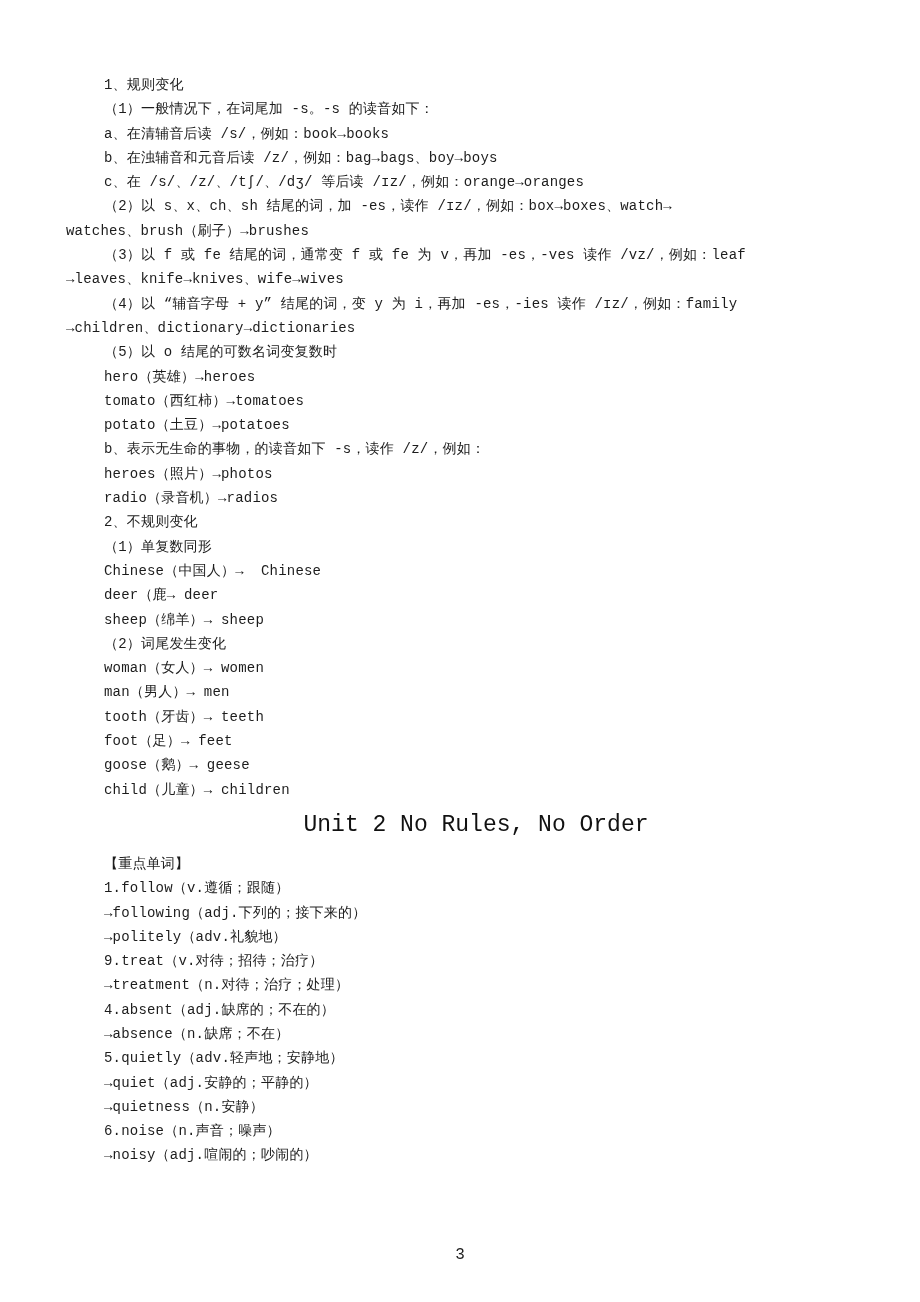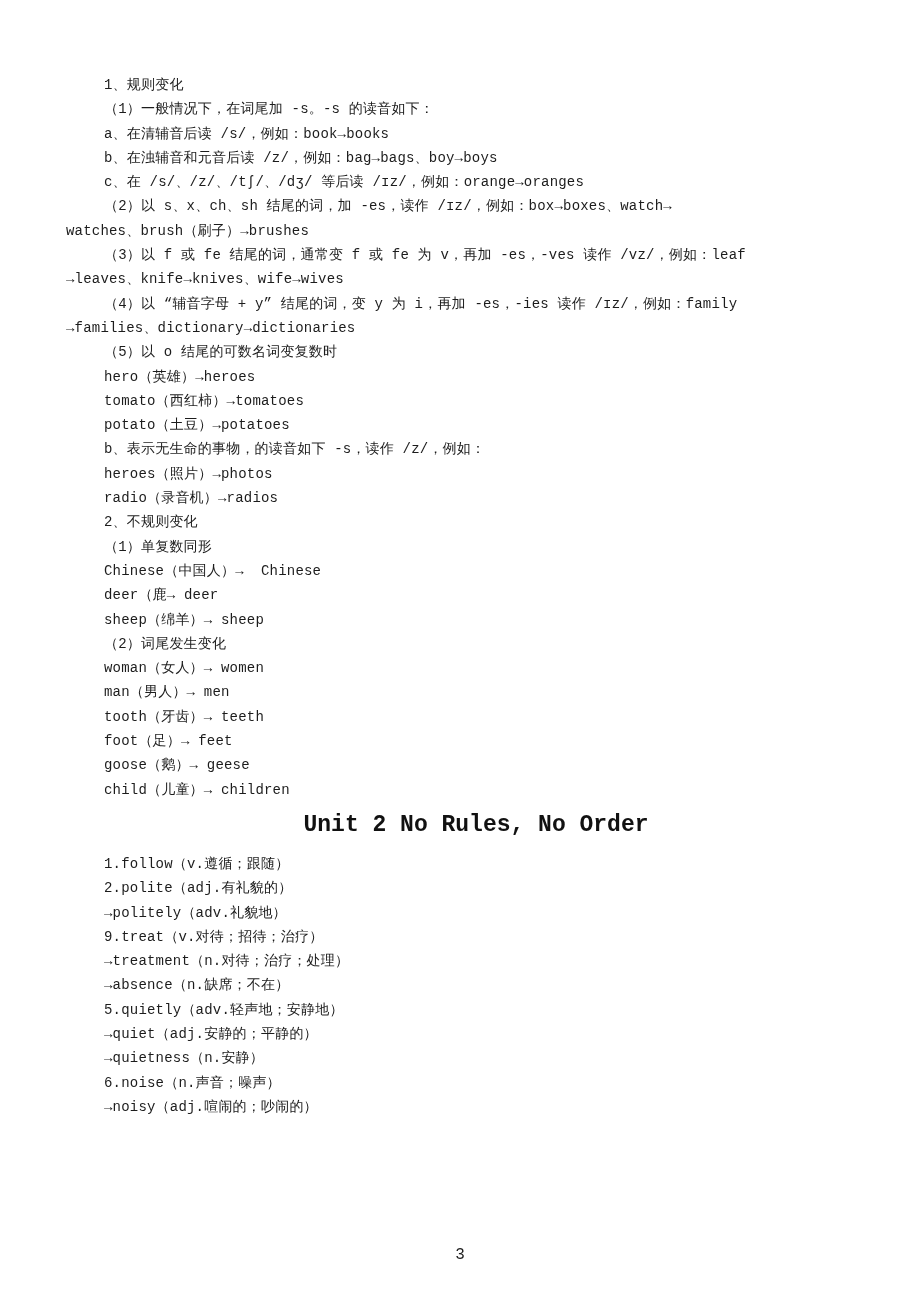--- a/index.html
+++ b/index.html
@@ -22,21 +22,21 @@
     font-size: 14px;
     line-height: 24.3px;
     white-space: pre;
     letter-spacing: 0.2px;
   }
   .section .line.indent {
     padding-left: 38px;
   }
   .unit-heading {
     font-size: 23px;
-    font-weight: bold;
+    font-weight: normal;
     text-align: center;
     margin: 8px 0 12px 0;
     line-height: 30px;
     white-space: pre;
     color: #111111;
   }
   .page-number {
     position: absolute;
     bottom: 38px;
     left: 0;
@@ -54,21 +54,21 @@
       <div class="line indent">1、规则变化</div>
       <div class="line indent">（1）一般情况下，在词尾加 -s。-s 的读音如下：</div>
       <div class="line indent">a、在清辅音后读 /s/，例如：book→books</div>
       <div class="line indent">b、在浊辅音和元音后读 /z/，例如：bag→bags、boy→boys</div>
       <div class="line indent">c、在 /s/、/z/、/tʃ/、/dʒ/ 等后读 /ɪz/，例如：orange→oranges</div>
       <div class="line indent">（2）以 s、x、ch、sh 结尾的词，加 -es，读作 /ɪz/，例如：box→boxes、watch→</div>
       <div class="line">watches、brush（刷子）→brushes</div>
       <div class="line indent">（3）以 f 或 fe 结尾的词，通常变 f 或 fe 为 v，再加 -es，-ves 读作 /vz/，例如：leaf</div>
       <div class="line">→leaves、knife→knives、wife→wives</div>
       <div class="line indent">（4）以 “辅音字母 + y” 结尾的词，变 y 为 i，再加 -es，-ies 读作 /ɪz/，例如：family</div>
-      <div class="line">→families、dictionary→dictionaries</div>
+      <div class="line">→children、dictionary→dictionaries</div>
       <div class="line indent">（5）以 o 结尾的可数名词变复数时</div>
       <div class="line indent">hero（英雄）→heroes</div>
       <div class="line indent">tomato（西红柿）→tomatoes</div>
       <div class="line indent">potato（土豆）→potatoes</div>
       <div class="line indent">b、表示无生命的事物，的读音如下 -s，读作 /z/，例如：</div>
       <div class="line indent">heroes（照片）→photos</div>
       <div class="line indent">radio（录音机）→radios</div>
       <div class="line indent">2、不规则变化</div>
       <div class="line indent">（1）单复数同形</div>
       <div class="line indent">Chinese（中国人）→  Chinese</div>
@@ -77,25 +77,27 @@
       <div class="line indent">（2）词尾发生变化</div>
       <div class="line indent">woman（女人）→ women</div>
       <div class="line indent">man（男人）→ men</div>
       <div class="line indent">tooth（牙齿）→ teeth</div>
       <div class="line indent">foot（足）→ feet</div>
       <div class="line indent">goose（鹅）→ geese</div>
       <div class="line indent">child（儿童）→ children</div>
     </div>
   <div class="unit-heading">Unit 2 No Rules, No Order</div>
   <div class="section" id="key-words-section">
+      <div class="line indent">【重点单词】</div>
       <div class="line indent">1.follow（v.遵循；跟随）</div>
-      <div class="line indent">2.polite（adj.有礼貌的）</div>
+      <div class="line indent">→following（adj.下列的；接下来的）</div>
       <div class="line indent">→politely（adv.礼貌地）</div>
       <div class="line indent">9.treat（v.对待；招待；治疗）</div>
       <div class="line indent">→treatment（n.对待；治疗；处理）</div>
+      <div class="line indent">4.absent（adj.缺席的；不在的）</div>
       <div class="line indent">→absence（n.缺席；不在）</div>
       <div class="line indent">5.quietly（adv.轻声地；安静地）</div>
       <div class="line indent">→quiet（adj.安静的；平静的）</div>
       <div class="line indent">→quietness（n.安静）</div>
       <div class="line indent">6.noise（n.声音；噪声）</div>
       <div class="line indent">→noisy（adj.喧闹的；吵闹的）</div>
     </div>
   <div class="page-number">3</div>
 </div>
 

